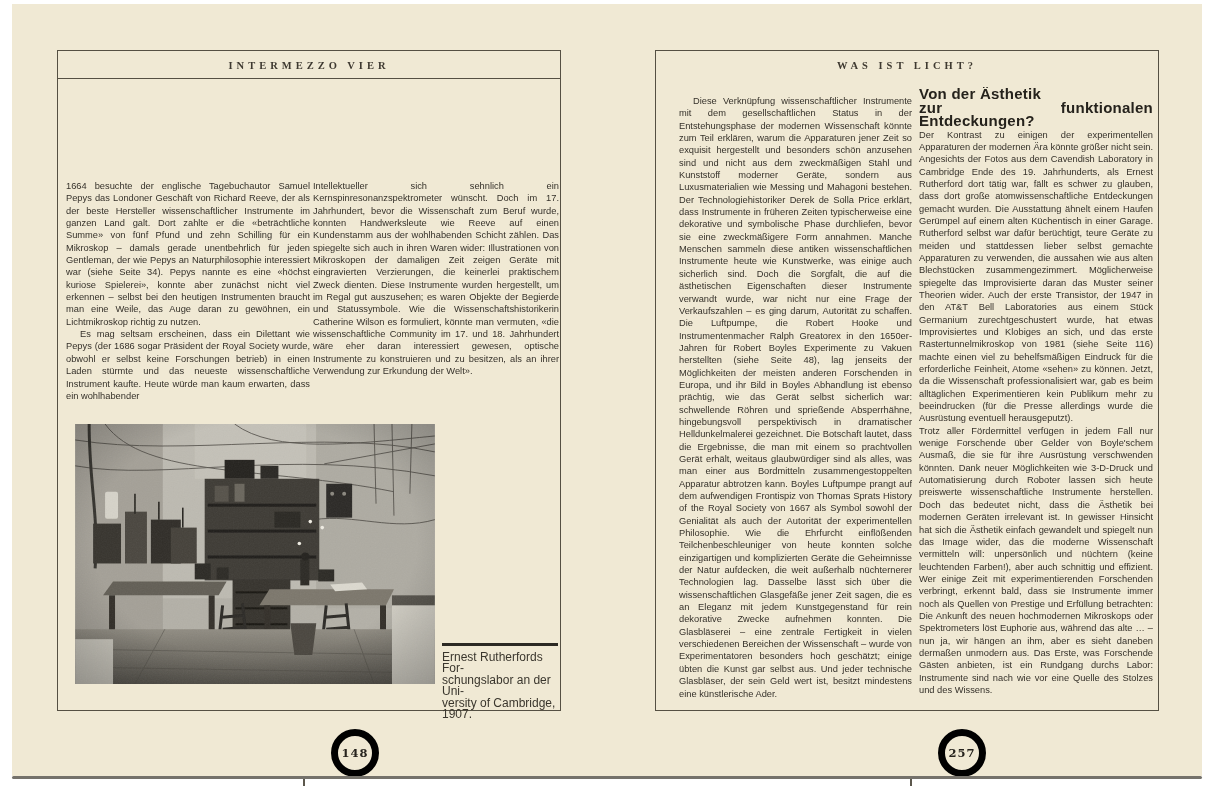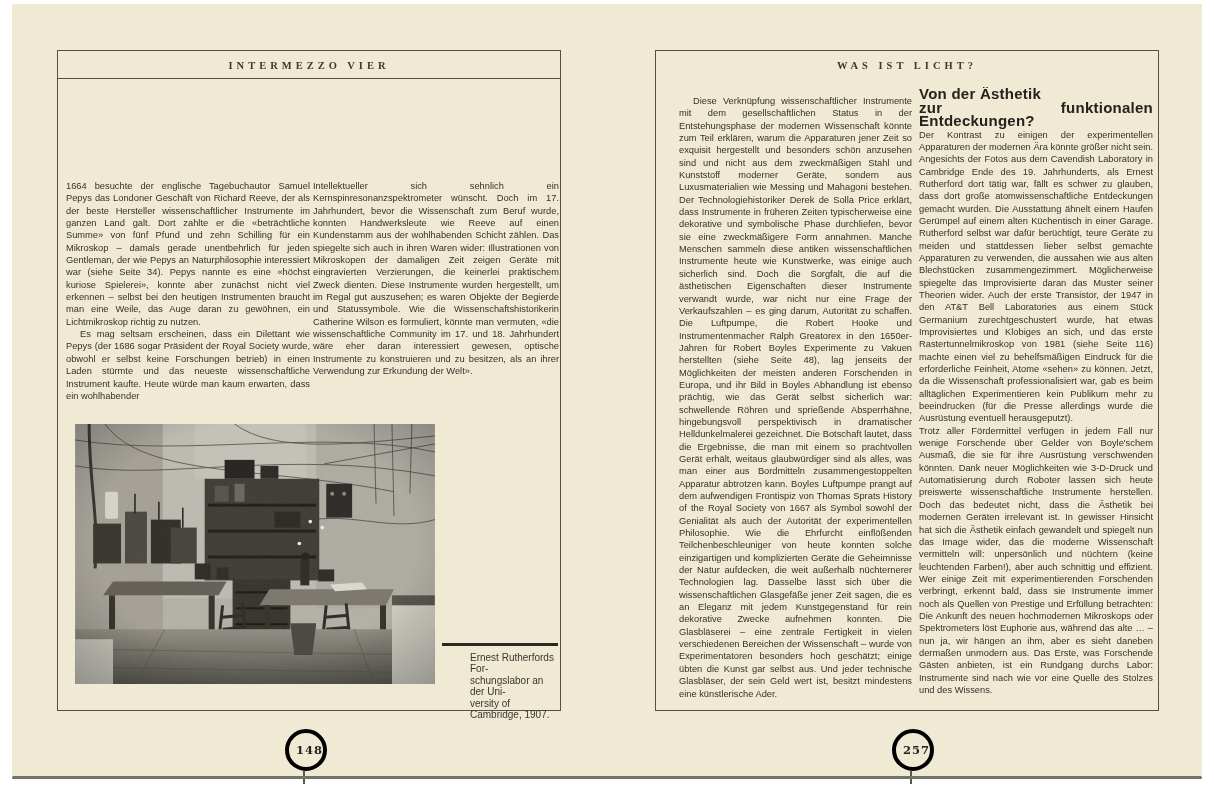--- a/index.html
+++ b/index.html
@@ -19,25 +19,25 @@
         color:#1d212b;letter-spacing:0.4px;}
   .pcol{position:absolute;font-size:9.3px;line-height:12.35px;color:#35312a;text-align:justify;overflow:hidden;}
   .pcol p{margin:0;}
   .pcol.indent-rest p + p{text-indent:14px;}
   .pcol.indent-all p{text-indent:14px;}
   .subhead{font-weight:700;font-size:15px;line-height:13.5px;color:#25221c;letter-spacing:0.25px;margin:0 0 1px 0;}
   figure{margin:0;}
   .photo{position:absolute;left:17px;top:373px;width:360px;height:260px;}
   .caption{position:absolute;left:384px;top:592px;width:116px;}
   .caption-rule{width:116px;height:3px;background:#2c2923;margin-bottom:6px;}
-  .caption-text{font-size:10px;line-height:11.4px;color:#3a362d;margin-left:28px;}
+  .caption-text{font-size:12px;line-height:11.4px;color:#3a362d;}
   .pagenum-wrap{position:absolute;width:40px;}
-  .pagenum-circle{width:34px;height:34px;border:4px solid #000000;border-radius:50%;
+  .pagenum-circle{width:34px;height:34px;border:7px solid #000000;border-radius:50%;
         font-family:"DejaVu Serif",serif;font-weight:700;font-size:11.5px;letter-spacing:1px;
-        color:#26231d;text-align:right;line-height:34px;background:transparent;}
+        color:#26231d;text-align:center;line-height:34px;background:transparent;margin-left:46px;}
   .pagenum-stem{width:2px;height:13px;background:#5c584d;margin-left:18px;}
 </style>
 </head>
 <body>
 
 <div class="canvas">
   <div class="paper"></div>
 
   <div class="frame left">
     <div class="band ruled">INTERMEZZO VIER</div>

